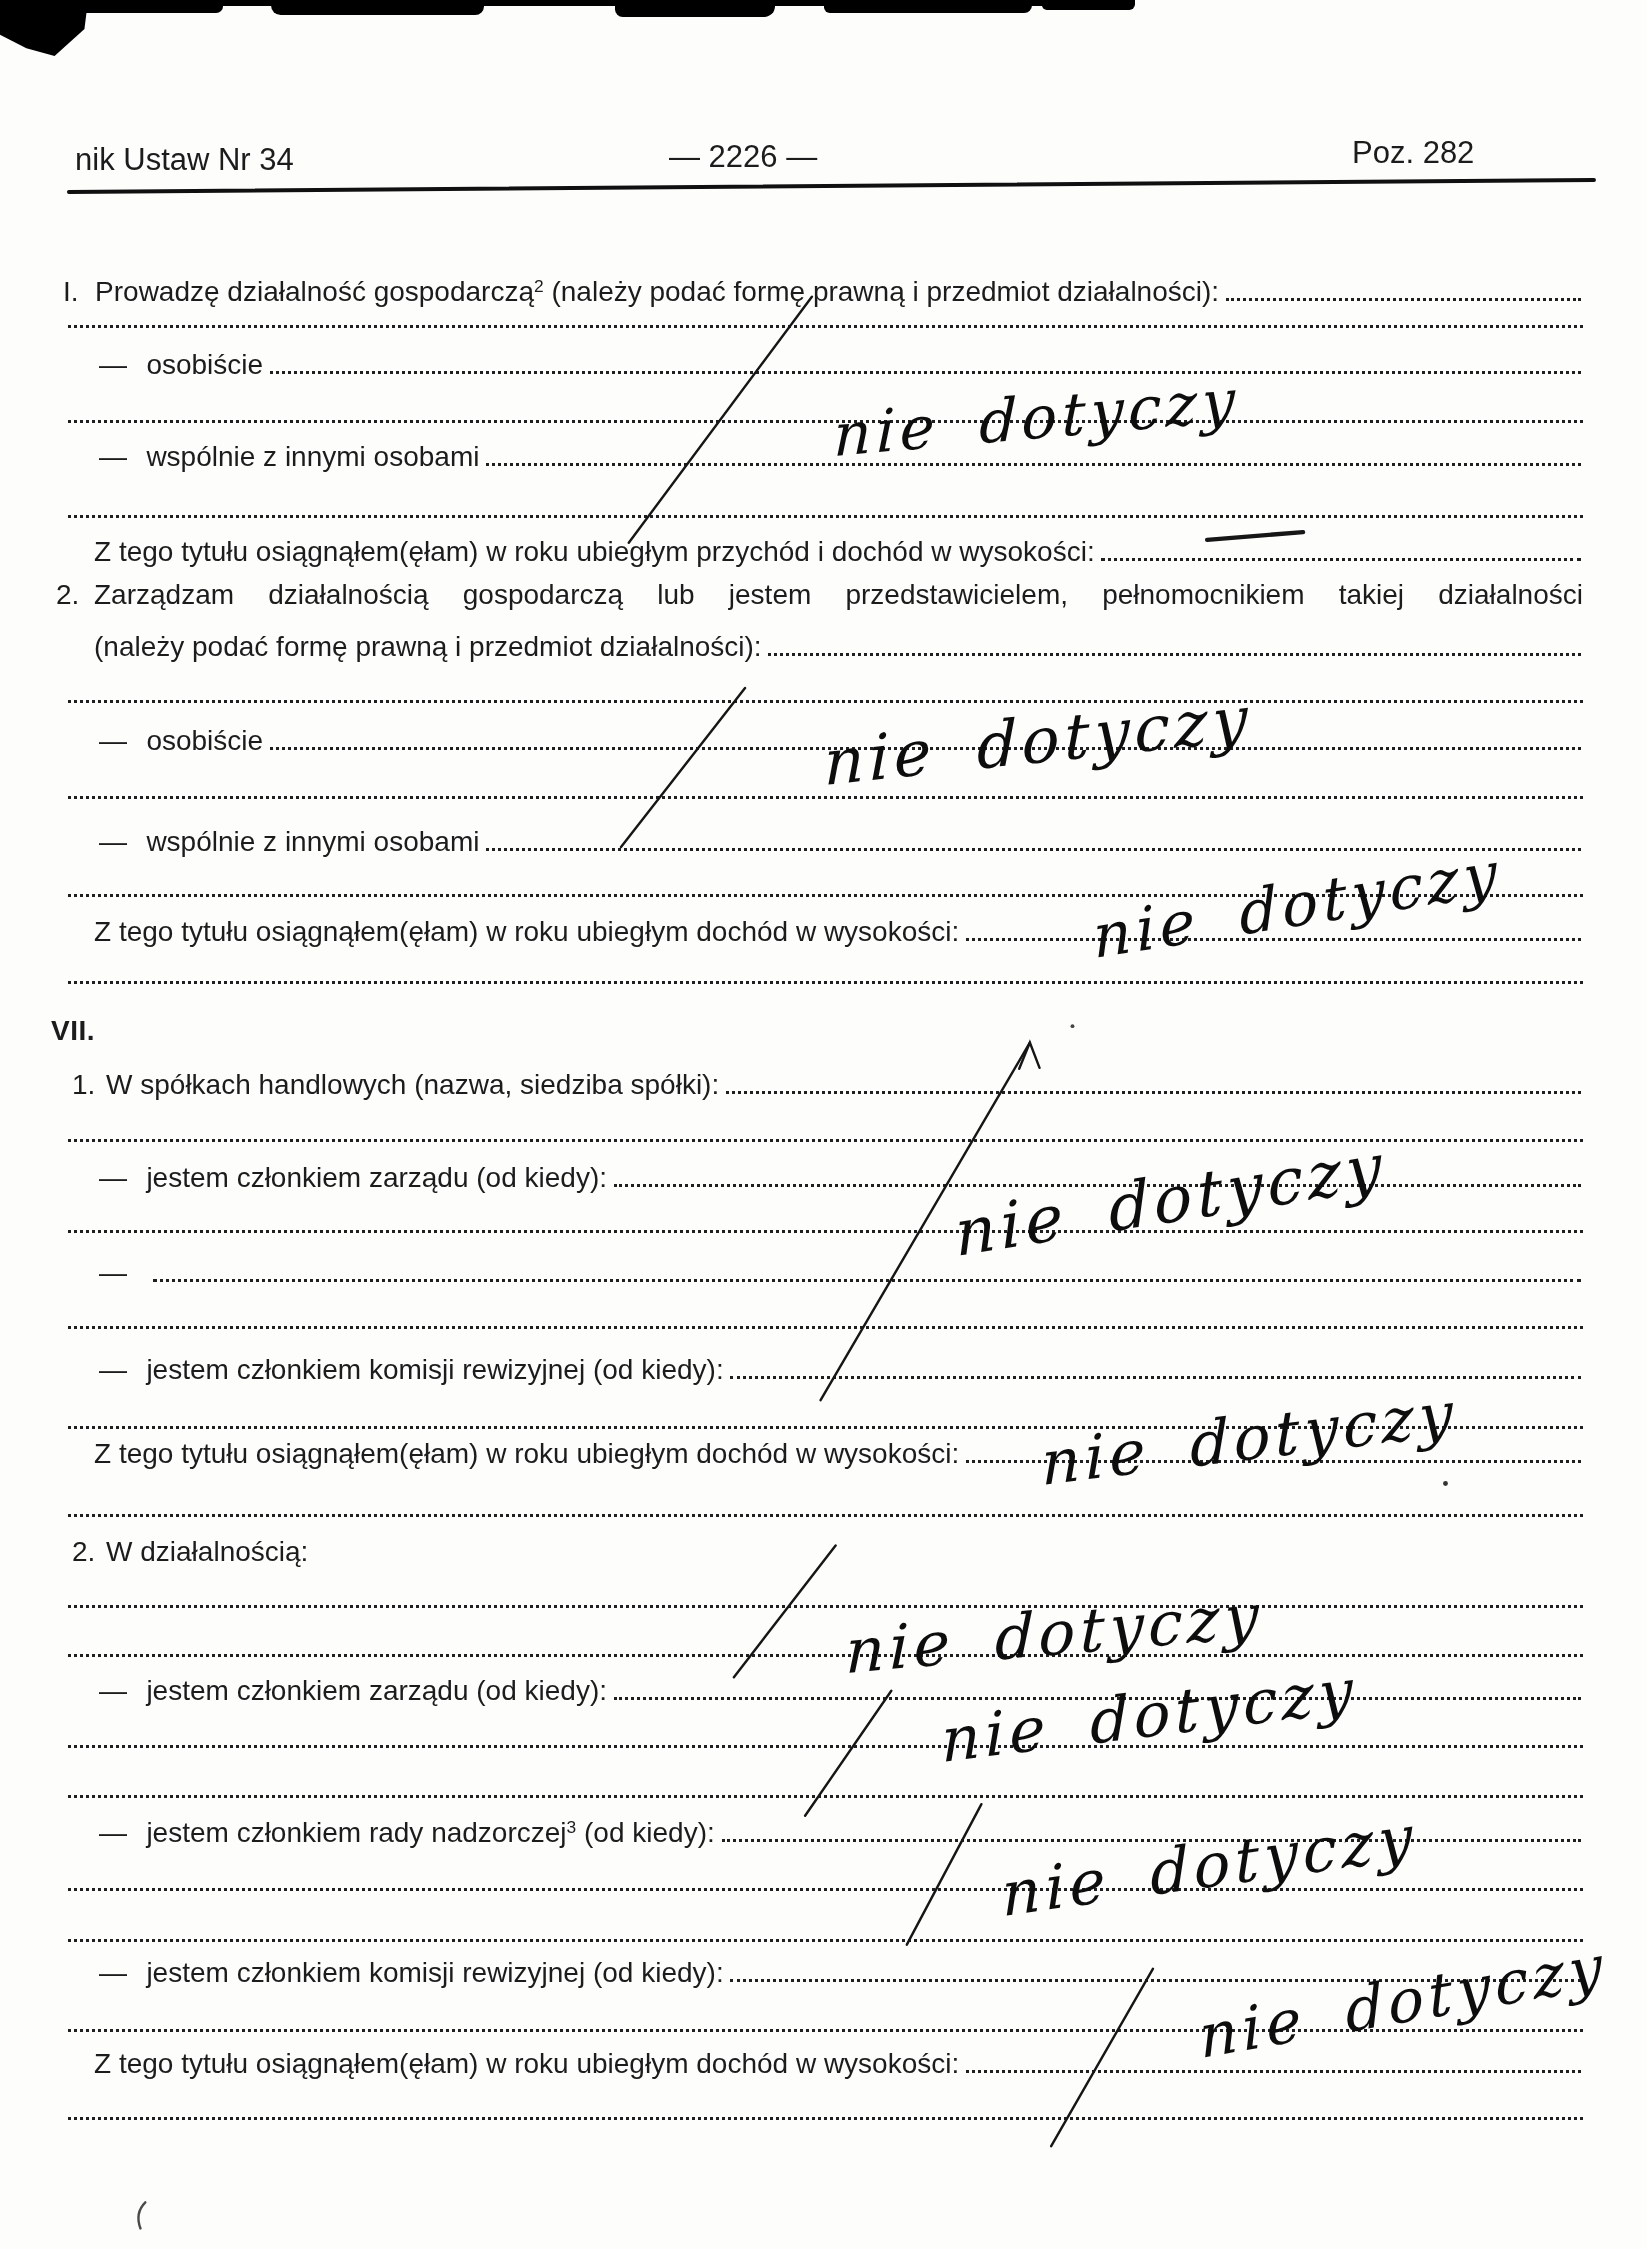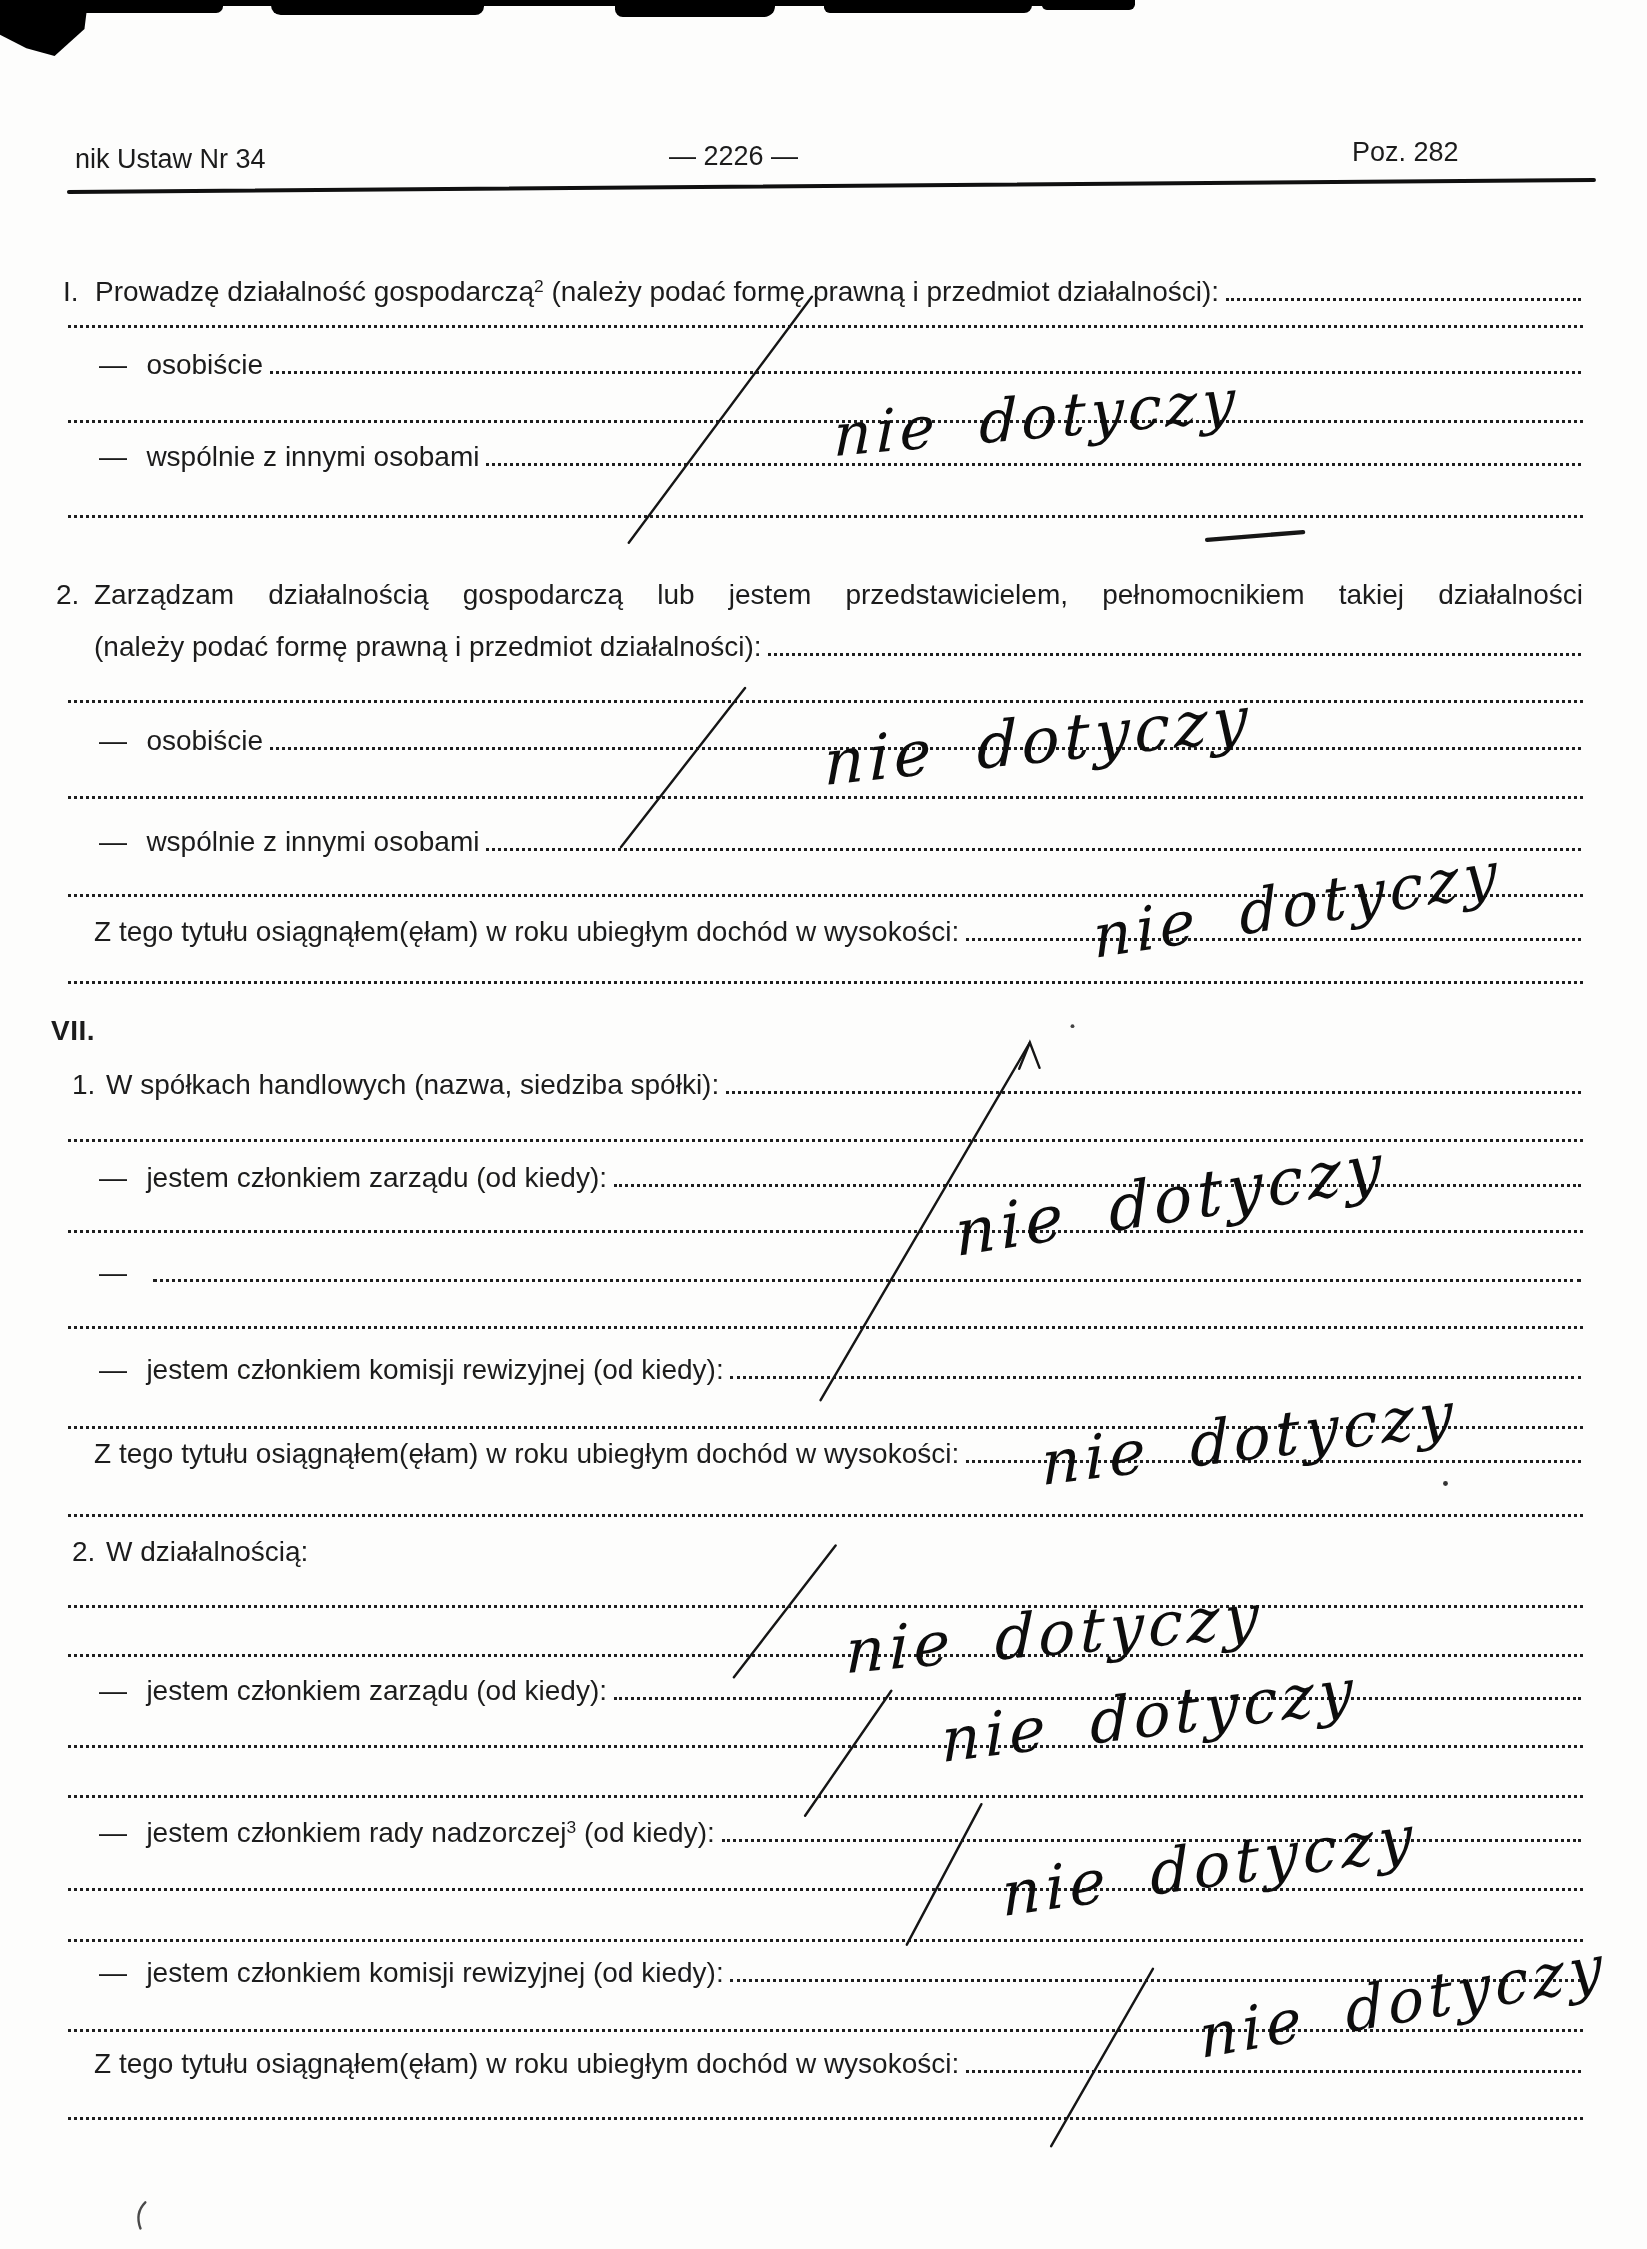--- a/index.html
+++ b/index.html
@@ -11,21 +11,21 @@
     font-family:"Liberation Sans", sans-serif;
     color:#1c1c1c;
   }
   
   .band{position:absolute;background:#000;}
   .blob{
     position:absolute;left:0;top:0;width:88px;height:56px;background:#000;
     clip-path:polygon(0 0,100% 0,96% 52%,62% 100%,30% 86%,0 62%);
   }
   
-  .hdr{position:absolute;font-size:27px;line-height:29px;white-space:nowrap;}
+  .hdr{position:absolute;font-size:31px;line-height:29px;white-space:nowrap;}
   .hdr-rule{
     position:absolute;left:67px;top:190px;width:1529px;height:4.4px;background:#101010;
     transform:rotate(-0.45deg);transform-origin:left center;border-radius:1.9px;
   }
   
   .row{
     position:absolute;display:flex;align-items:flex-end;
     font-size:28px;line-height:31px;height:32px;white-space:nowrap;
   }
   .num{margin-right:16.5px;}
@@ -91,20 +91,24 @@
   </div>
   <div class="dots" style="top:420px;"></div>
 
   <div class="row" style="top:440px;left:99px;right:64px;">
     <span class="bullet">—</span>
     <span>wspólnie z innymi osobami </span>
     <span class="leader"></span>
   </div>
   <div class="dots" style="top:515px;"></div>
 
+  <div class="row" style="top:535px;left:94px;right:64px;">
+    <span>Z tego tytułu osiągnąłem(ęłam) w roku ubiegłym przychód i dochód w wysokości: </span>
+    <span class="leader"></span>
+  </div>
 
   <div class="plain" style="top:579px;left:56px;">2.</div>
   <div class="just" style="top:579px;">Zarządzam działalnością gospodarczą lub jestem przedstawicielem, pełnomocnikiem takiej działalności</div>
   <div class="row" style="top:630px;left:94px;right:64px;">
     <span>(należy podać formę prawną i przedmiot działalności): </span>
     <span class="leader"></span>
   </div>
   <div class="dots" style="top:700px;"></div>
 
   <div class="row" style="top:724px;left:99px;right:64px;">

